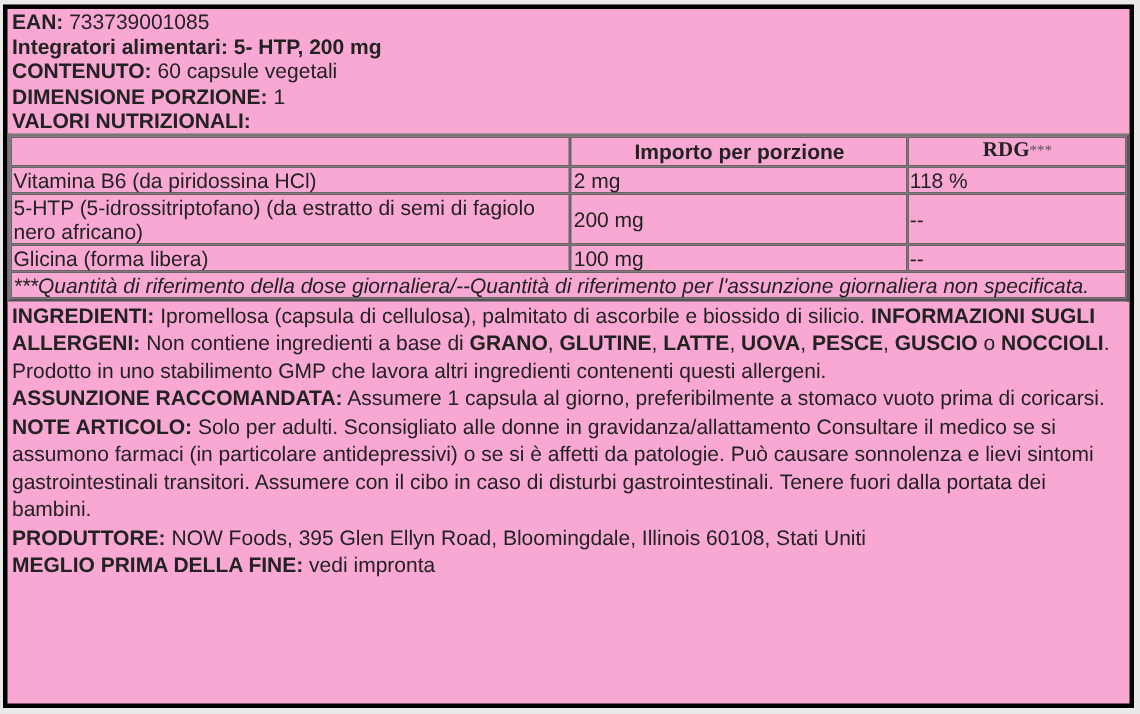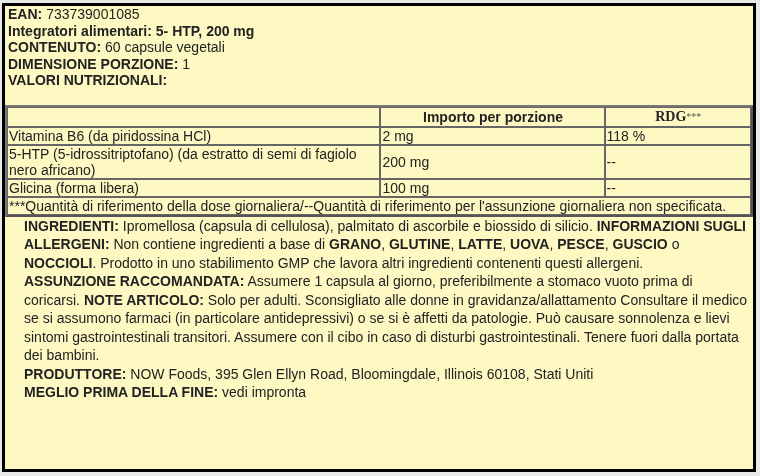--- a/index.html
+++ b/index.html
@@ -6,50 +6,50 @@
   body {
     width: 760px; height: 476px; overflow: hidden;
     background: #e9e9e9;
     font-family: "Liberation Sans", sans-serif;
     color: #222;
   }
   .frame {
     position: absolute; left: 2px; top: 3px;
     width: 748px; height: 463px;
     border: 3px solid #000;
-    background: #fef9c3;
+    background: #f9a8d4;
     font-size: 14px;
     line-height: 16.5px;
   }
   .line { padding-left: 3px; white-space: nowrap; }
   .bold { font-weight: bold; }
   table.nutr {
     border-collapse: separate;
     border-spacing: 0;
     width: 748px;
     border: 2px solid #777;
     border-right-color: #555;
     border-bottom-color: #555;
-    margin-top: 16px;
+    margin-top: 0;
   }
   table.nutr td, table.nutr th {
     border: 1px solid #666;
     padding: 0 0 0 1px;
     font-size: 14px;
     line-height: 16px;
     vertical-align: middle;
     text-align: left;
   }
   table.nutr th { font-weight: bold; text-align: center; height: 18px; }
   .c1 { width: 372px; }
   .c2 { width: 222px; }
   .c3 { width: 144px; font-family: Liberation Serif, serif; }
   sup.ast { font-weight: normal; font-size: 10px; vertical-align: top; color: #555; }
-  .footnote { padding: 0 0 0 2px; }
-  .para { padding: 0 3px; line-height: 18.5px; font-size: 14px; margin-left: 16px; }
+  .footnote { padding: 0 0 0 2px; font-style: italic; }
+  .para { padding: 0 3px; line-height: 18.5px; font-size: 14px; }
 </style>
 </head>
 <body>
 
 <div class="frame">
   <div class="line">
     <span class="bold">EAN:</span>
     <span>733739001085</span>
   </div>
   <div class="line bold">

